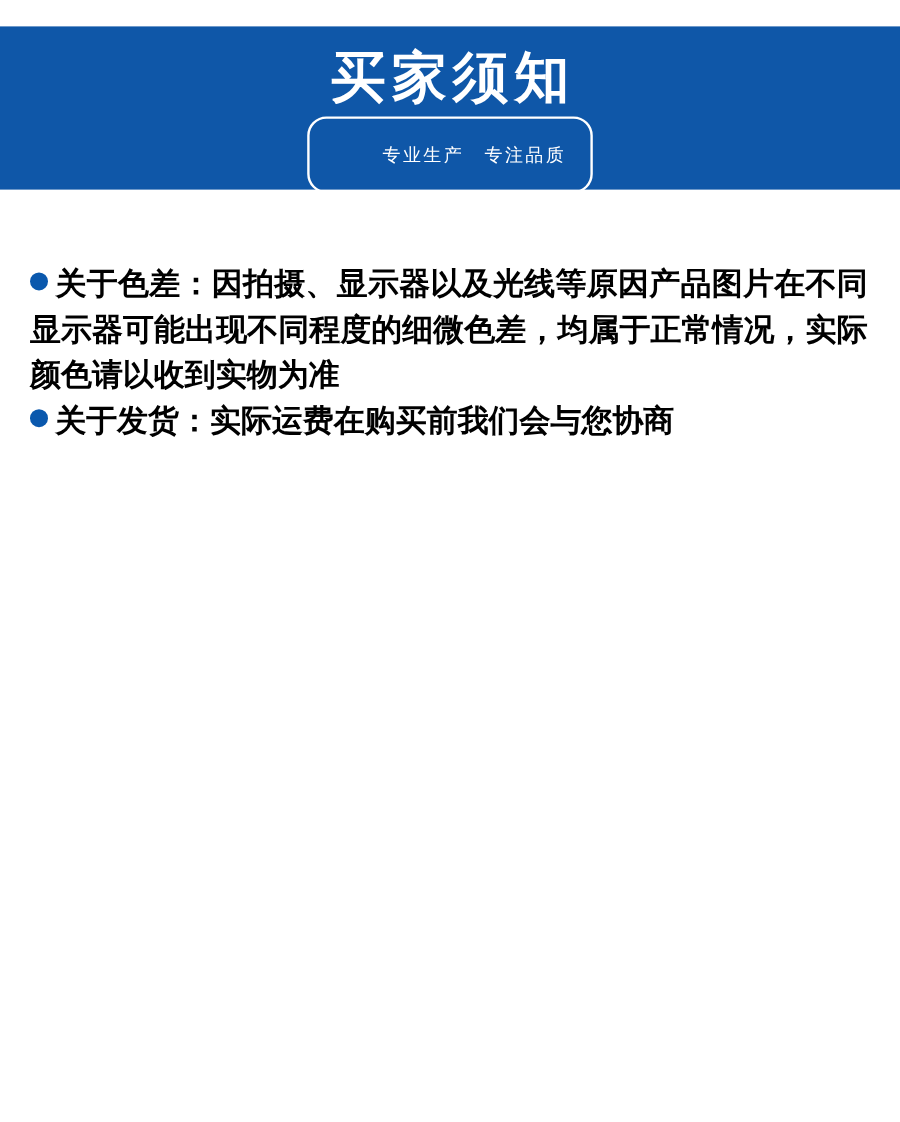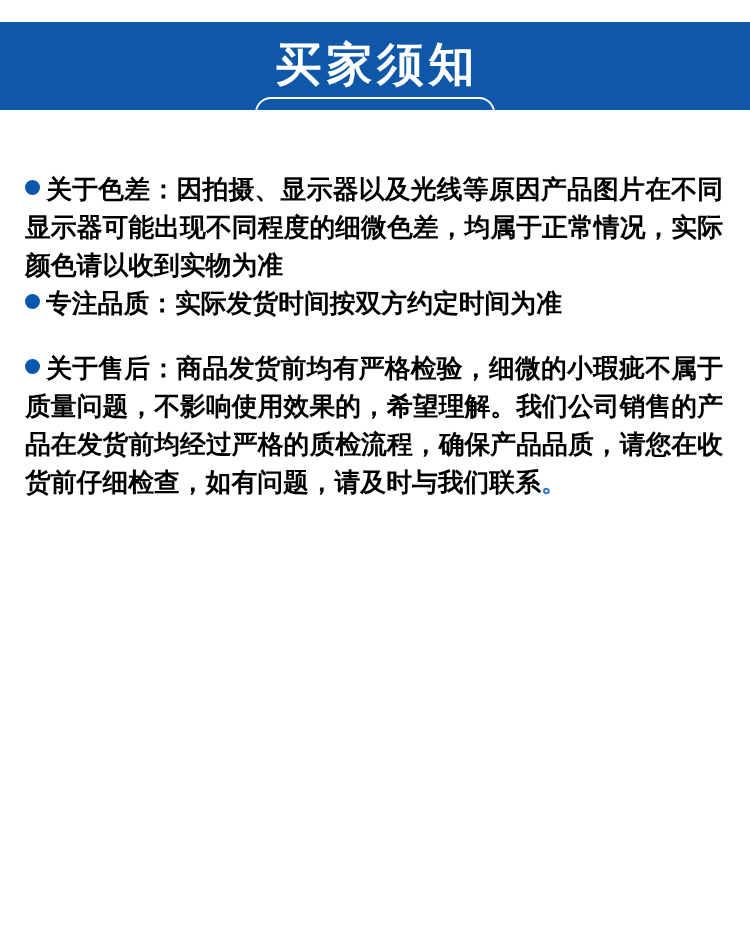--- a/index.html
+++ b/index.html
@@ -15,21 +15,21 @@
   }
   .page {
     width: 750px;
     height: 935px;
     background: #ffffff;
     box-sizing: border-box;
   }
   
   .banner {
     margin-top: 22px;
-    height: 88px;
+    height: 136px;
     background: var(--banner-blue, #0f57a8);
     text-align: center;
     box-sizing: border-box;
     padding-top: 17px;
   }
   .banner-title {
     margin: 0;
     color: var(--white, #ffffff);
     font-size: 46px;
     font-weight: bold;
@@ -38,21 +38,21 @@
     text-indent: 5px; 
   }
   .banner-badge {
     display: inline-block;
     margin-top: 8px;
     border: 2px solid var(--white, #ffffff);
     border-radius: 16px;
     padding: 3px 20px;
     color: var(--white, #ffffff);
     font-size: 15px;
-    font-weight: bold;
+    font-weight: normal;
     letter-spacing: 2px;
     line-height: 18px;
     white-space: pre;
   }
   
   .content {
     padding: 60px 27px 0 25px; 
   }
   .notice {
     margin: 0;
@@ -89,20 +89,19 @@
     <div class="banner-badge">
       <span>专业生产　专注品质</span>
     </div>
   </header>
 
   <main class="content">
 
     <p class="notice mb-a"><span class="dot"></span><span>关于色差：因拍摄、显示器以及光线等原因产品图片在不同显示器可能出现不同程度的细微色差，均属于正常情况，实际颜色请以收到实物为准</span></p>
 
 
-    <p class="notice mb-c"><span class="dot"></span><span>专注品质：实际发货时间按双方约定时间为准</span></p>
+    <p class="notice mb-c"><span class="dot"></span><span>关于发货：实际运费在购买前我们会与您协商</span></p>
 
 
-    <p class="notice"><span class="dot"></span><span>关于售后：商品发货前均有严格检验，细微的小瑕疵不属于质量问题，不影响使用效果的，希望理解。我们公司销售的产品在发货前均经过严格的质检流程，确保产品品质，请您在收货前仔细检查，如有问题，请及时与我们联系</span><span class="period-blue">。</span></p>
 
   </main>
 
 </div>
 
 </body></html>

